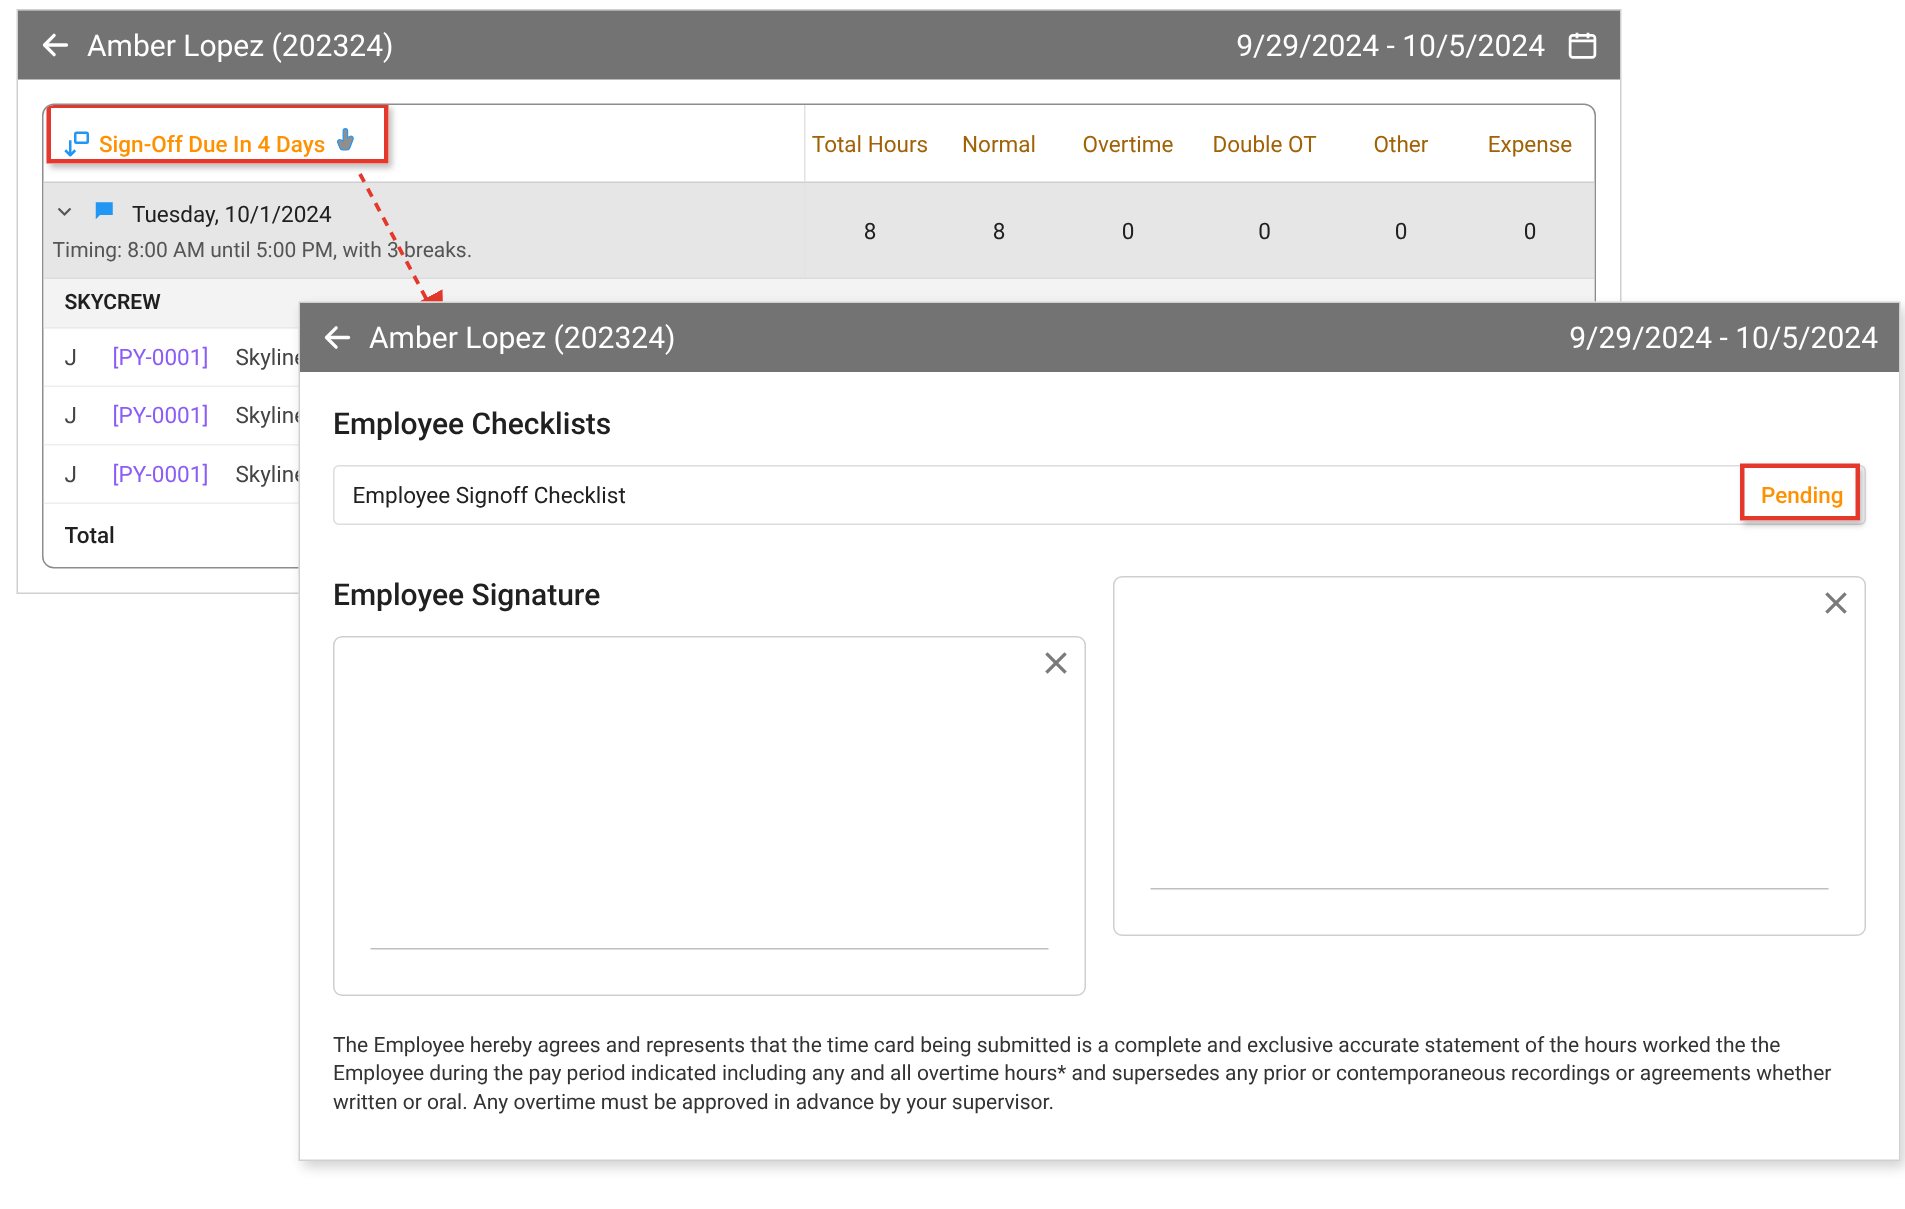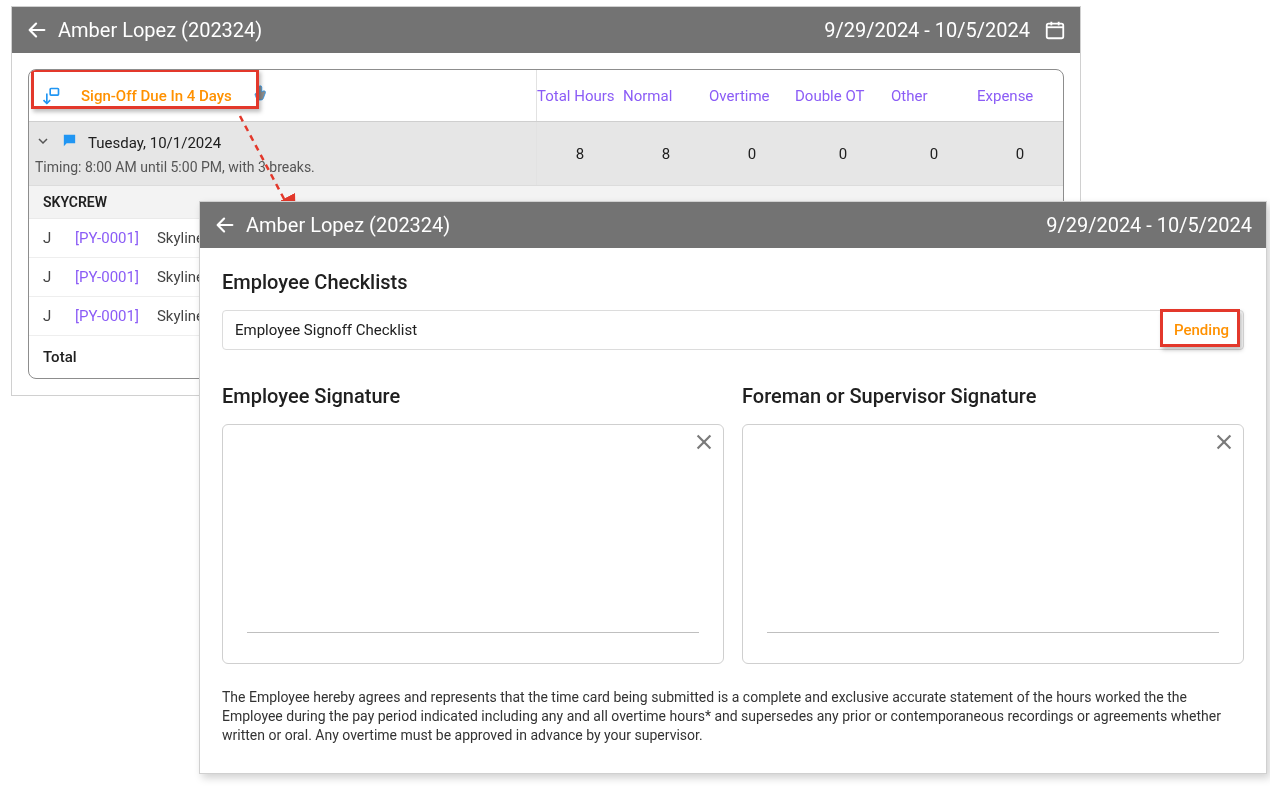--- a/index.html
+++ b/index.html
@@ -51,27 +51,27 @@
   .hdrrow {
     height: 52px;
     border-bottom: 1px solid #cfcfcf;
   }
   .hdrrow .first {
     display: flex; align-items: center; padding-left: 12px; height:100%;
     border-right: 1px solid #e2e2e2;
   }
   .hdrrow .colhdr {
     font-size: 15px;
-    text-align: left;
-    color: #8b5cf6;
+    text-align: center;
+    color: #a16207;
   }
 
   .signoff-pill {
     position: relative;
-    display: flex; align-items: center; gap: 20px;
+    display: flex; align-items: center; gap: 5px;
     color: #ff9100;
     font-size: 15px; font-weight: 500;
   }
   .signoff-pill svg:first-child { stroke:#2196f3; fill:none; }
   .signoff-pill .touch svg { fill:#8f8f8f; }
   .callout-box {
     position: absolute;
     left: -10px; top: -14px;
     width: 228px; height: 40px;
     border: 3px solid #e3382b;
@@ -336,21 +336,20 @@
             <svg width="22" height="22" viewBox="0 0 24 24" fill="none" stroke-width="2.4">
                 <line x1="5" y1="5" x2="19" y2="19"></line>
                 <line x1="19" y1="5" x2="5" y2="19"></line>
               </svg>
           </span>
           <div class="sig-line"></div>
         </div>
       </div>
 
       <div class="sig-col">
-        <div class="sig-title">Foreman or Supervisor Signature</div>
         <div class="sig-box">
           <span class="clear">
             <svg width="22" height="22" viewBox="0 0 24 24" fill="none" stroke-width="2.4">
                 <line x1="5" y1="5" x2="19" y2="19"></line>
                 <line x1="19" y1="5" x2="5" y2="19"></line>
               </svg>
           </span>
           <div class="sig-line"></div>
         </div>
       </div>

